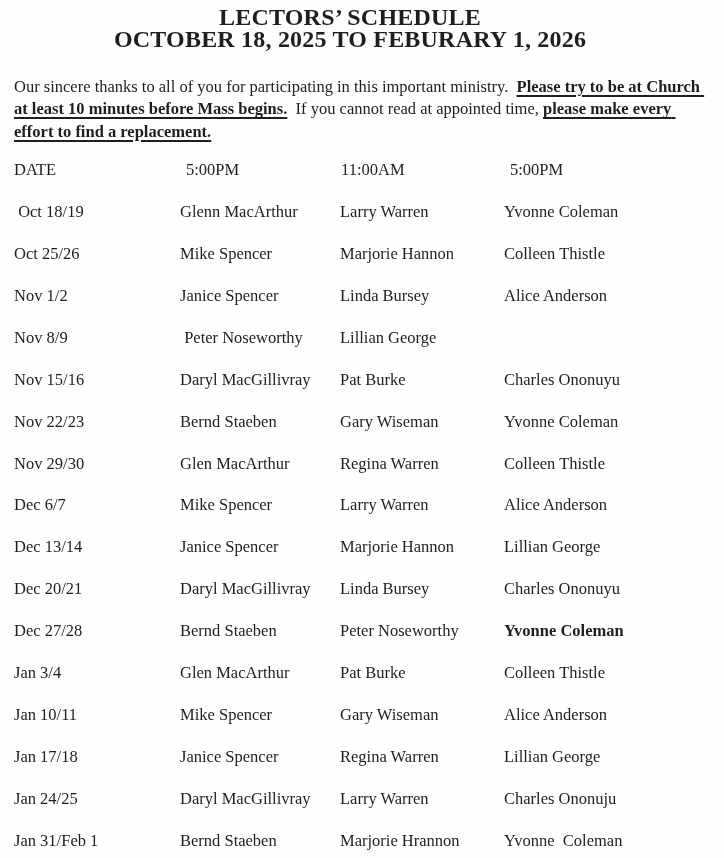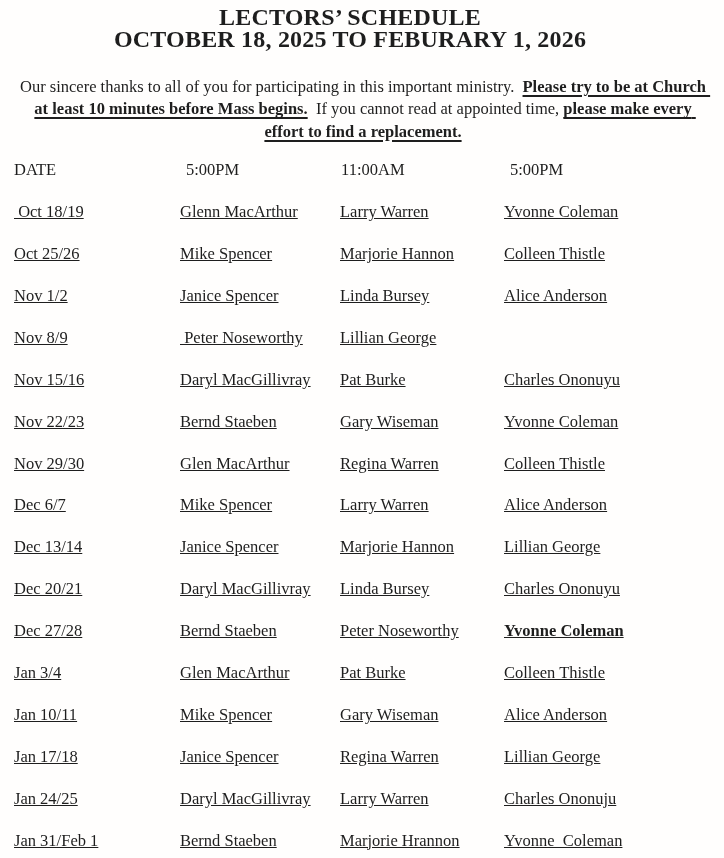--- a/index.html
+++ b/index.html
@@ -29,21 +29,20 @@
     line-height: 22px;
     letter-spacing: 0.2px;
     padding-right: 28px; 
   }
   .intro {
     margin: 26px 0 0 0;
     font-size: 16.5px;
     line-height: 22.4px;
     white-space: pre-wrap;
     padding-right: 2px;
-    text-align: center;
   }
   .intro .em {
     font-weight: bold;
     text-decoration: underline;
     text-underline-offset: 3px;
     text-decoration-thickness: 1.5px;
   }
   .table {
     margin-top: 17px;
     font-size: 16.5px;
@@ -51,21 +50,20 @@
   .thead, .trow {
     display: grid;
     grid-template-columns: 166px 160px 164px 1fr;
     align-items: start;
   }
   .thead {
     height: 42px;
   }
   .trow {
     height: 41.9px;
-    text-decoration: underline;
   }
   .cell {
     white-space: pre;
     overflow: visible;
   }
   .th span {
     text-underline-offset: 3px;
   }
   .th-indent-lg { padding-left: 6px; }
   .th-indent-sm { padding-left: 1px; }

